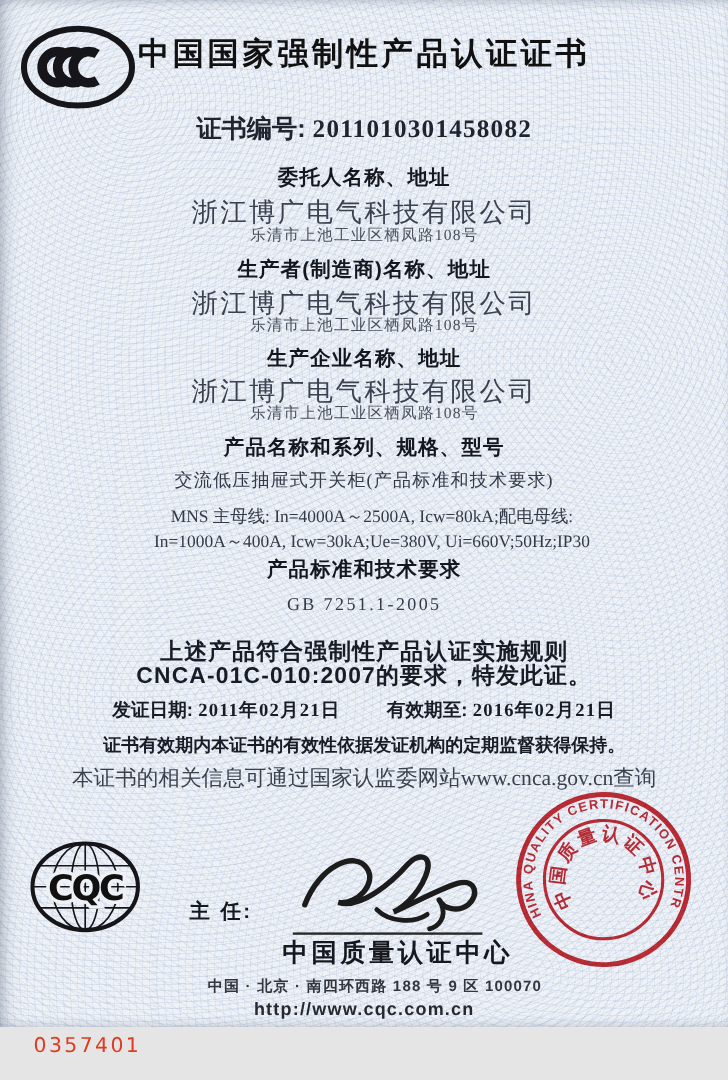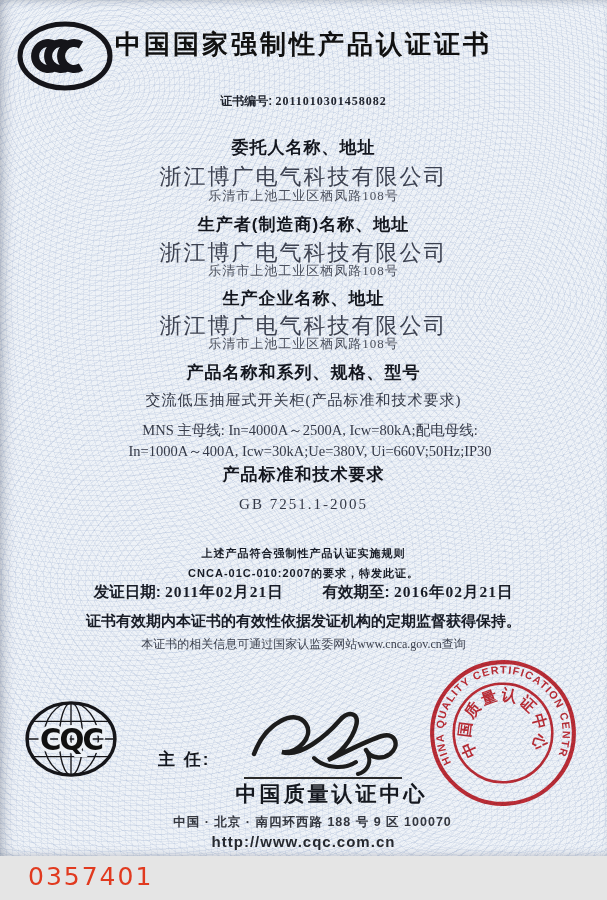--- a/index.html
+++ b/index.html
@@ -12,40 +12,40 @@
     background-color:#eef2f7;
     background-image:
       repeating-radial-gradient(circle at 18% 10%, rgba(150,170,205,.20) 0 1px, rgba(0,0,0,0) 1px 5px),
       repeating-radial-gradient(circle at 85% 35%, rgba(150,170,205,.16) 0 1px, rgba(0,0,0,0) 1px 6px),
       repeating-radial-gradient(circle at 28% 68%, rgba(150,170,205,.16) 0 1px, rgba(0,0,0,0) 1px 7px),
       repeating-radial-gradient(circle at 72% 95%, rgba(150,170,205,.14) 0 1px, rgba(0,0,0,0) 1px 6px);
     box-shadow:inset 10px 0 14px -8px rgba(90,100,120,.45), inset 0 6px 10px -6px rgba(90,100,120,.35), inset 0 -6px 10px -6px rgba(90,100,120,.30);
   }
   .line{position:absolute;left:0;right:0;text-align:center;white-space:nowrap;}
   .title{top:27px;font-size:26px;font-weight:bold;letter-spacing:3px;color:#111;}
-  .certno{top:93px;font-size:12px;font-weight:bold;color:#20242e;}
+  .certno{top:93px;font-size:21px;font-weight:bold;color:#20242e;}
   .certno .num{font-family:"Liberation Serif",serif;letter-spacing:1px;}
   .sech{font-size:17px;font-weight:bold;color:#14171f;letter-spacing:1px;}
   .val{font-family:"Liberation Serif",serif;font-size:22px;color:#3c4150;letter-spacing:2px;}
   .addr{font-family:"Liberation Serif",serif;font-size:13px;color:#4a4f5c;letter-spacing:1px;}
   .prod{font-family:"Liberation Serif",serif;font-size:15px;color:#343947;letter-spacing:1px;}
   .spec{font-family:"Liberation Serif",serif;font-size:14.5px;color:#343947;padding-left:13px;}
   .gb{font-family:"Liberation Serif",serif;font-size:15px;color:#343947;letter-spacing:2px;}
-  .stmt{font-size:11px;font-weight:bold;color:#181c26;letter-spacing:1px;margin-top:16px;}
+  .stmt{font-size:19px;font-weight:bold;color:#181c26;letter-spacing:1px;}
   .dates{top:582px;font-size:15.5px;font-weight:bold;color:#181c26;}
   .dates .gap{display:inline-block;width:30px;}
   .dates .dval{font-family:"Liberation Serif",serif;font-weight:bold;letter-spacing:1px;}
   .validity{top:612px;font-size:15px;font-weight:bold;color:#181c26;}
-  .infonote{top:636px;font-family:"Liberation Serif",serif;font-size:12px;color:#3c414e;}
+  .infonote{top:636px;font-family:"Liberation Serif",serif;font-size:18px;color:#3c414e;}
   .director{position:absolute;left:158px;top:748px;font-size:17px;font-weight:bold;letter-spacing:2px;color:#15181f;white-space:nowrap;}
   .sigline{position:absolute;left:244px;top:777px;width:158px;border-bottom:2px solid #2a2a2a;}
   .orgname{top:780px;font-size:21px;font-weight:bold;letter-spacing:3px;color:#15181f;padding-left:56px;}
   .footaddr{top:814px;font-size:12.5px;font-weight:bold;color:#33363e;letter-spacing:1px;padding-left:18px;}
   .website{top:833px;font-size:15px;font-weight:bold;color:#26292f;letter-spacing:1px;}
-  .serial{position:absolute;left:28px;top:862px;font-family:"DejaVu Sans",sans-serif;font-size:25px;letter-spacing:2px;}
+  .serial{position:absolute;left:28px;top:862px;font-family:"DejaVu Sans",sans-serif;font-size:17px;letter-spacing:2px;}
   .ccc{position:absolute;left:15px;top:18px;}
   .cqc{position:absolute;left:22px;top:698px;text-align:center;}
   .sig{position:absolute;left:248px;top:702px;}
   .seal{position:absolute;left:426px;top:656px;opacity:.95;mix-blend-mode:multiply;}
 </style>
 </head>
 <body>
 
 <div class="page">
   <div class="paper"></div>

